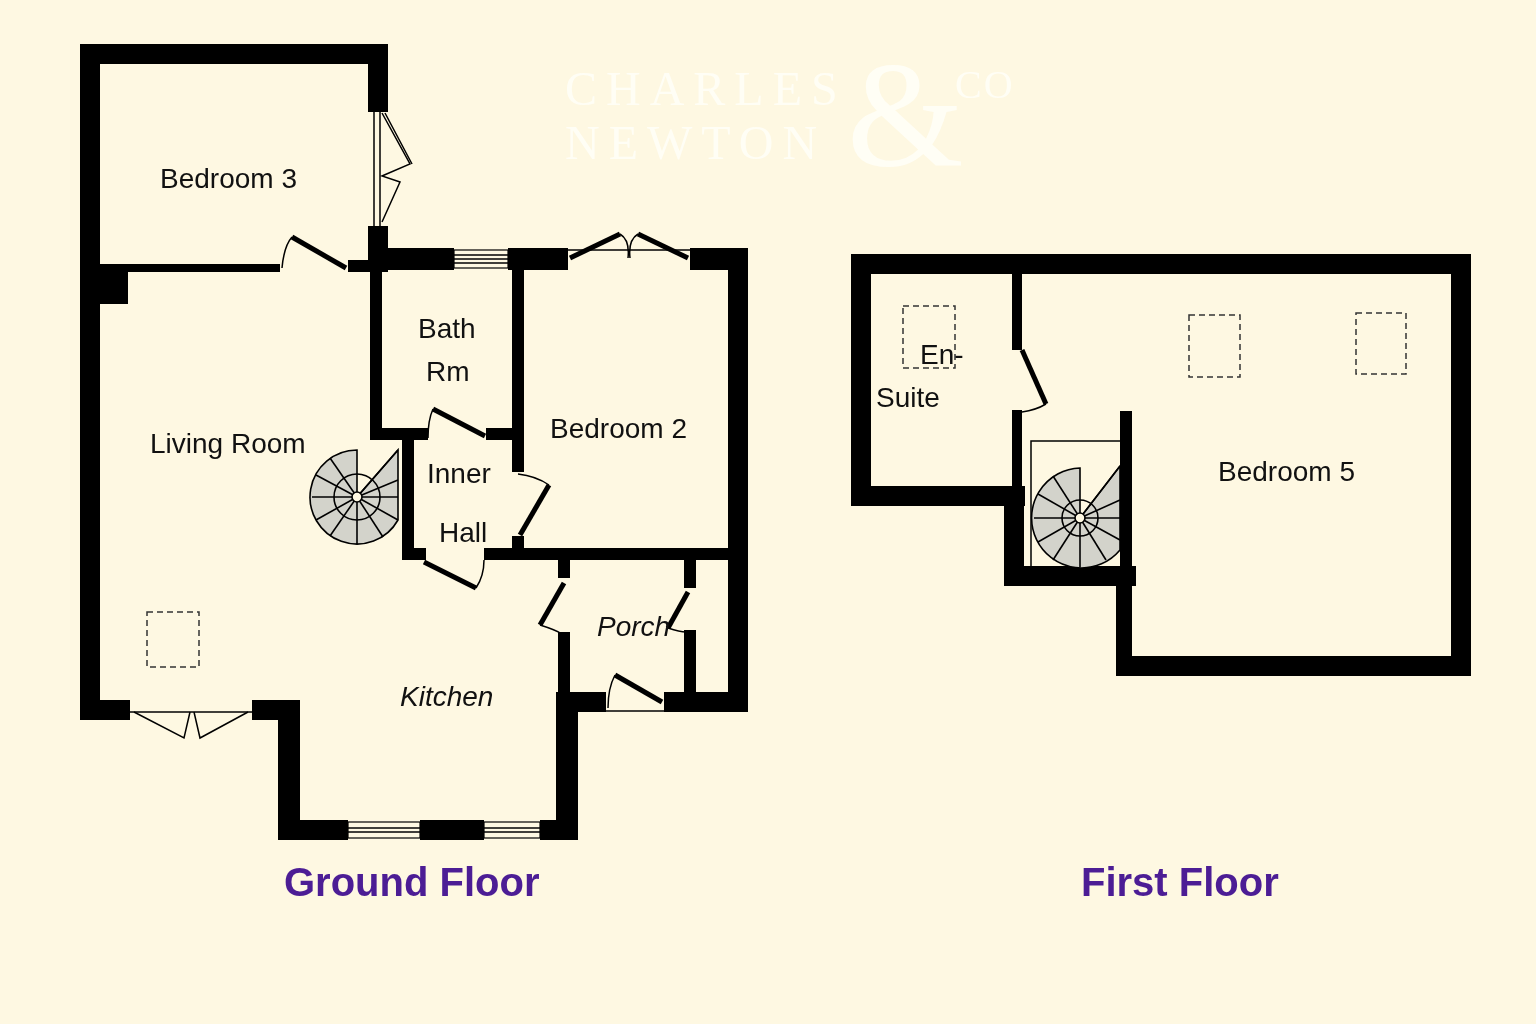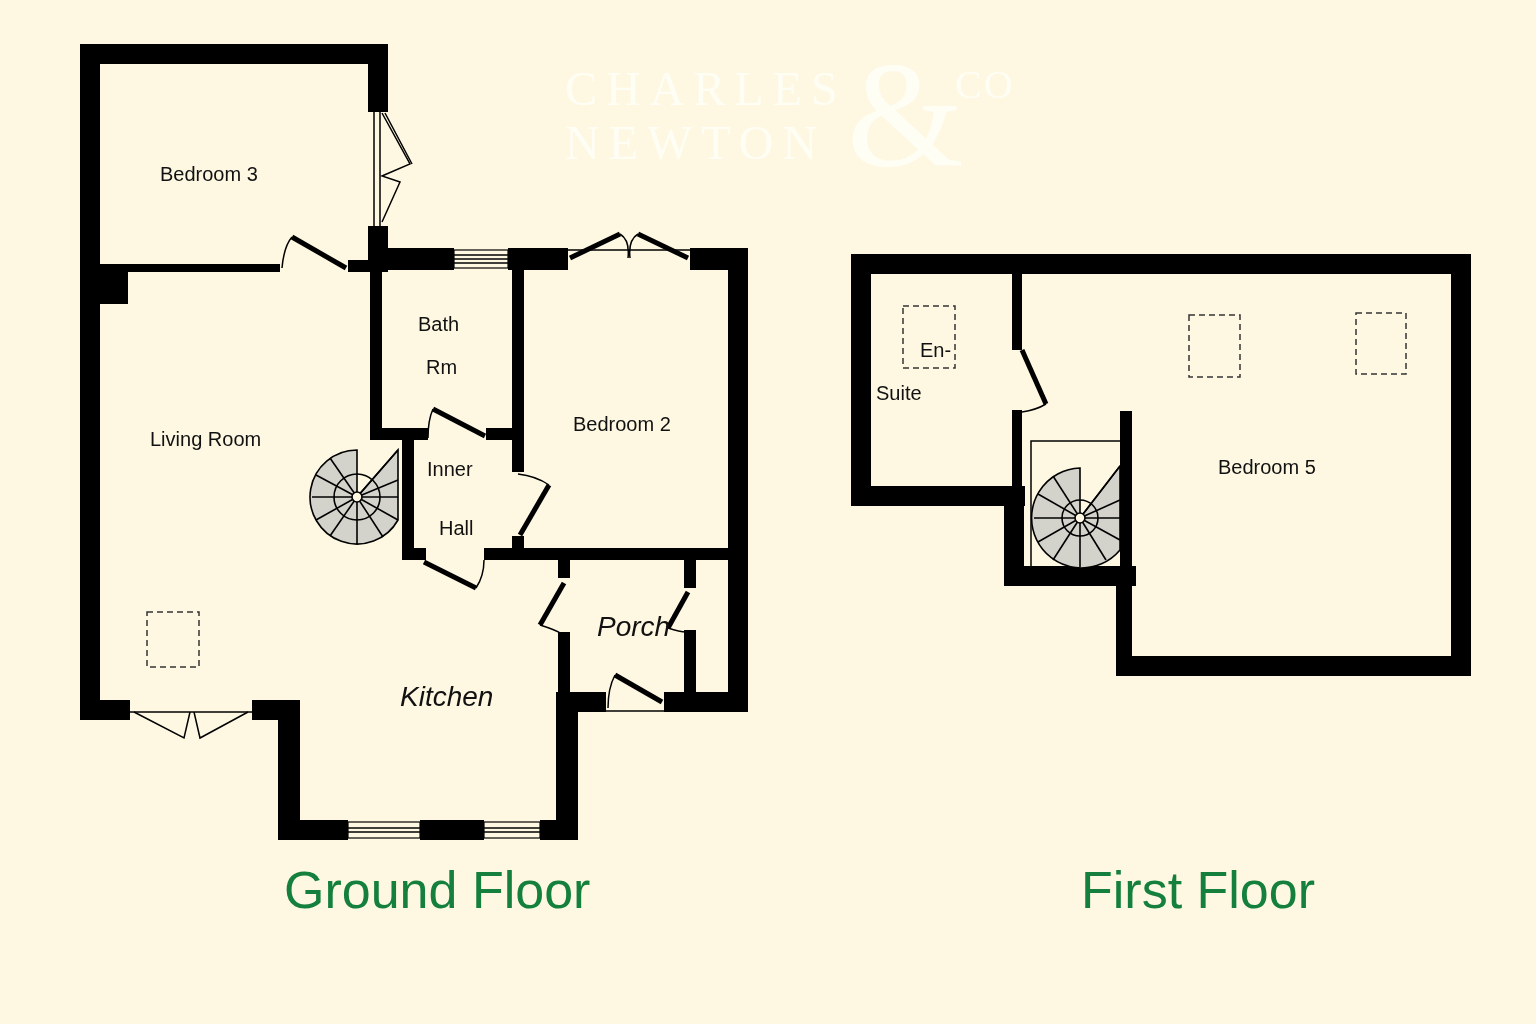--- a/index.html
+++ b/index.html
@@ -13,27 +13,27 @@
     .wall { fill: #000; }
     .thin { stroke: #000; stroke-width: 1.5; fill: none; }
     .door { stroke: #000; stroke-width: 5; fill: none; stroke-linecap: butt; }
     .arc { stroke: #000; stroke-width: 1.5; fill: none; }
     .skylight { stroke: #333; stroke-width: 1.5; fill: none; stroke-dasharray: 6 4; }
     .stair-fill { fill: #D3D3CB; stroke: #000; stroke-width: 1.6; }
     .stair-line { stroke: #000; stroke-width: 1.6; fill: none; }
     .win { fill: #FEF8E2; stroke: #000; stroke-width: 1.2; }
 
     .label {
-      position: absolute; color: #111; font-size: 20px; line-height: 1.2;
+      position: absolute; color: #111; font-size: 28px; line-height: 1.2;
       text-align: center; white-space: nowrap;
       font-family: "Liberation Sans", sans-serif;
     }
     .label.small { font-size: 28px; font-style: italic; }
     .floor-title {
-      position: absolute; font-weight: normal; font-size: 52px; color: #15803d;
+      position: absolute; font-weight: bold; font-size: 40px; color: #4c1d95;
       font-family: "Liberation Sans", sans-serif; white-space: nowrap;
     }
     .watermark {
       position: absolute; left: 565px; top: 62px; color: #FFFEF6;
       font-family: "Liberation Serif", serif; letter-spacing: 9px;
       font-size: 48px; line-height: 54px; opacity: 0.95;
     }
     .watermark .amp {
       position: absolute; left: 282px; top: -22px; font-size: 150px;
       line-height: 150px; letter-spacing: 0;
@@ -216,21 +216,21 @@
 
     <rect class="skylight" x="903" y="306" width="52" height="62"></rect>
     <rect class="skylight" x="1189" y="315" width="51" height="62"></rect>
     <rect class="skylight" x="1356" y="313" width="50" height="61"></rect>
   </g>
 </svg>
 
 <div class="label" style="left:160px; top:162px;">Bedroom 3</div>
 <div class="label" style="left:418px; top:312px;">Bath</div>
 <div class="label" style="left:426px; top:355px;">Rm</div>
-<div class="label" style="left:550px; top:412px;margin-left:23px;">Bedroom 2</div>
+<div class="label" style="left:550px; top:412px;">Bedroom 2</div>
 <div class="label" style="left:150px; top:427px;">Living Room</div>
 <div class="label" style="left:427px; top:457px;">Inner</div>
 <div class="label" style="left:439px; top:516px;">Hall</div>
 <div class="label small" style="left:597px; top:610px;">Porch</div>
 <div class="label small" style="left:400px; top:680px;">Kitchen</div>
 
 <div class="label" style="left:920px; top:338px;">En-</div>
 <div class="label" style="left:876px; top:381px;">Suite</div>
 <div class="label" style="left:1218px; top:455px;">Bedroom 5</div>
 

